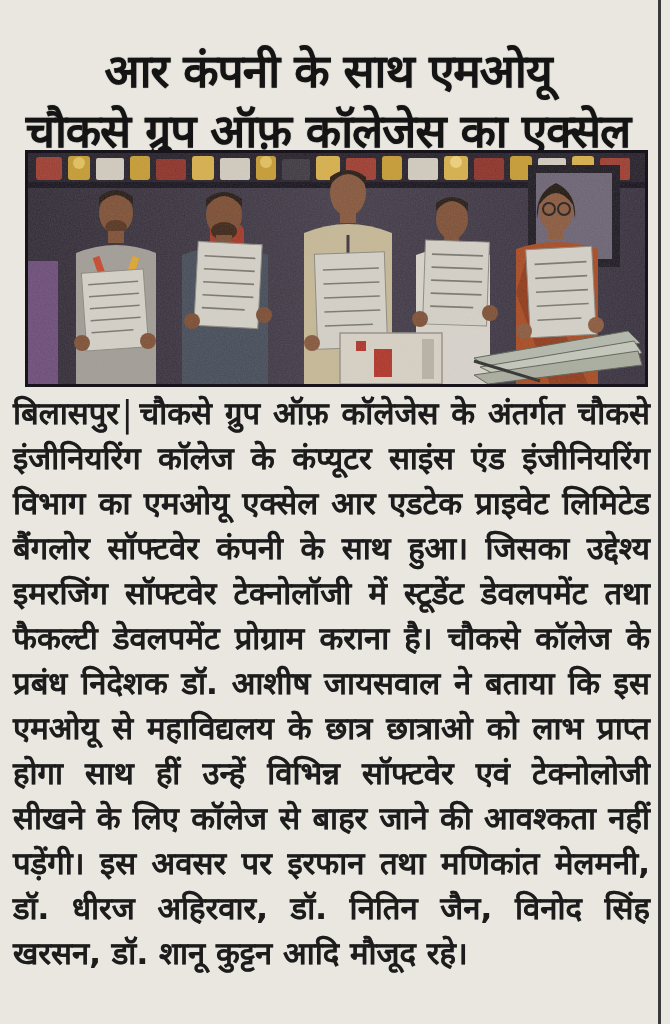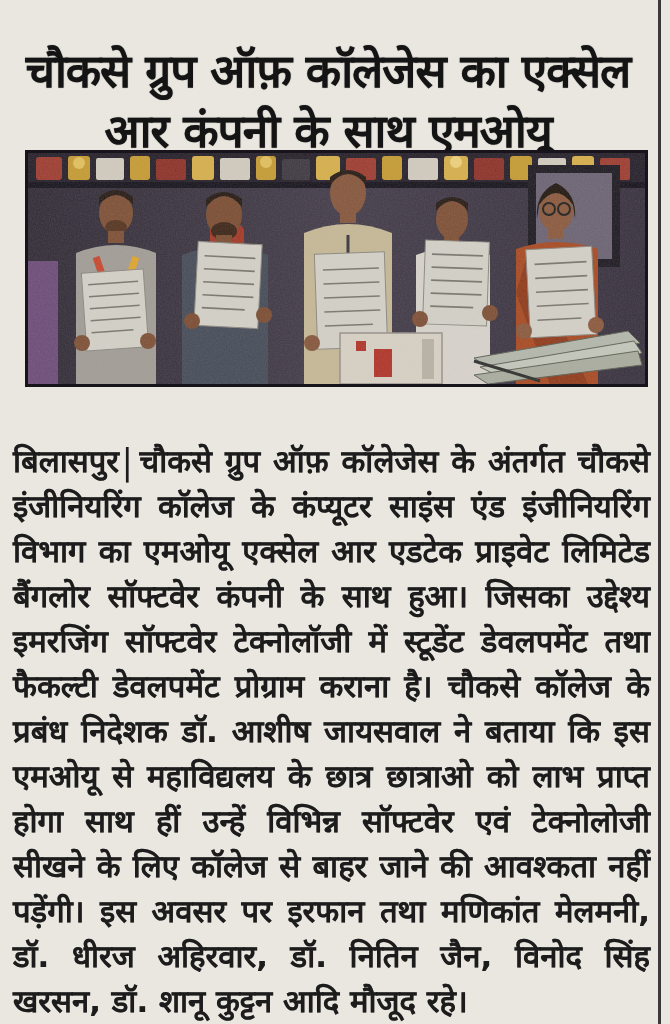--- a/index.html
+++ b/index.html
@@ -20,36 +20,35 @@
   .photo{
     position:absolute;left:25px;top:150px;width:623px;height:237px;
     margin:0;border:3px solid #17141c;box-sizing:border-box;background:#3c3542;
   }
   .photo svg{display:block;width:100%;height:100%;}
   .article{
     position:absolute;top:391px;left:13px;width:637px;
     font-size:31px;line-height:45px;font-weight:600;
     text-align:justify;color:#1c1c1c;
     text-shadow:0 0 .5px rgba(25,25,25,.5);
-    margin-top:48px;
   }
   .article p{margin:0;}
   .dateline{font-weight:bold;}
   .pipe{display:inline-block;transform:scaleY(1.15);margin:0 7px 0 3px;font-weight:400;}
 </style>
 </head>
 <body>
 
 <div class="page">
 
   <div class="column-rule"></div>
 
   <h1 class="headline">
+    <span style="display:block">आर कंपनी के साथ एमओयू</span>
     <span style="display:block">चौकसे ग्रुप ऑफ़ कॉलेजेस का एक्सेल</span>
-    <span style="display:block">आर कंपनी के साथ एमओयू</span>
   </h1>
 
   <figure class="photo">
     <svg viewBox="0 0 617 231" preserveAspectRatio="none">
       <defs>
         <filter id="photograin" x="0" y="0" width="100%" height="100%">
           <feTurbulence type="fractalNoise" baseFrequency="0.8" numOctaves="2" seed="4" result="n"></feTurbulence>
           <feColorMatrix in="n" type="matrix" values="0 0 0 0 0.5 0 0 0 0 0.47 0 0 0 0 0.45 0 0 0 0.55 0"></feColorMatrix>
         </filter>
         <linearGradient id="wall" x1="0" y1="0" x2="1" y2="0">

